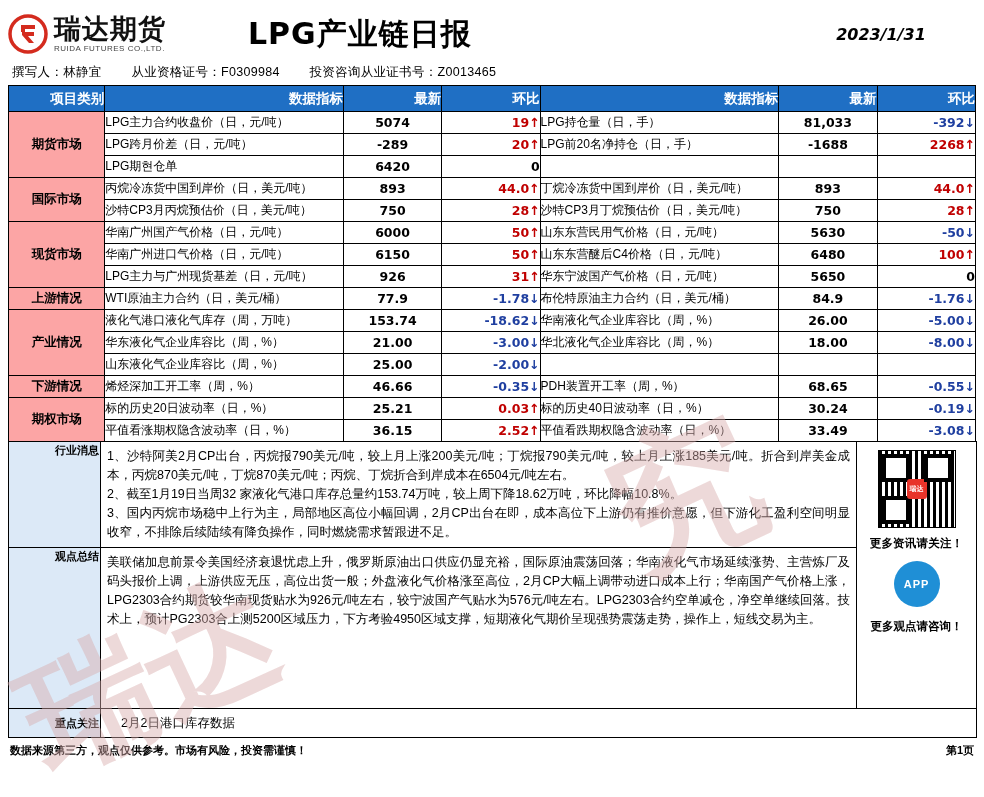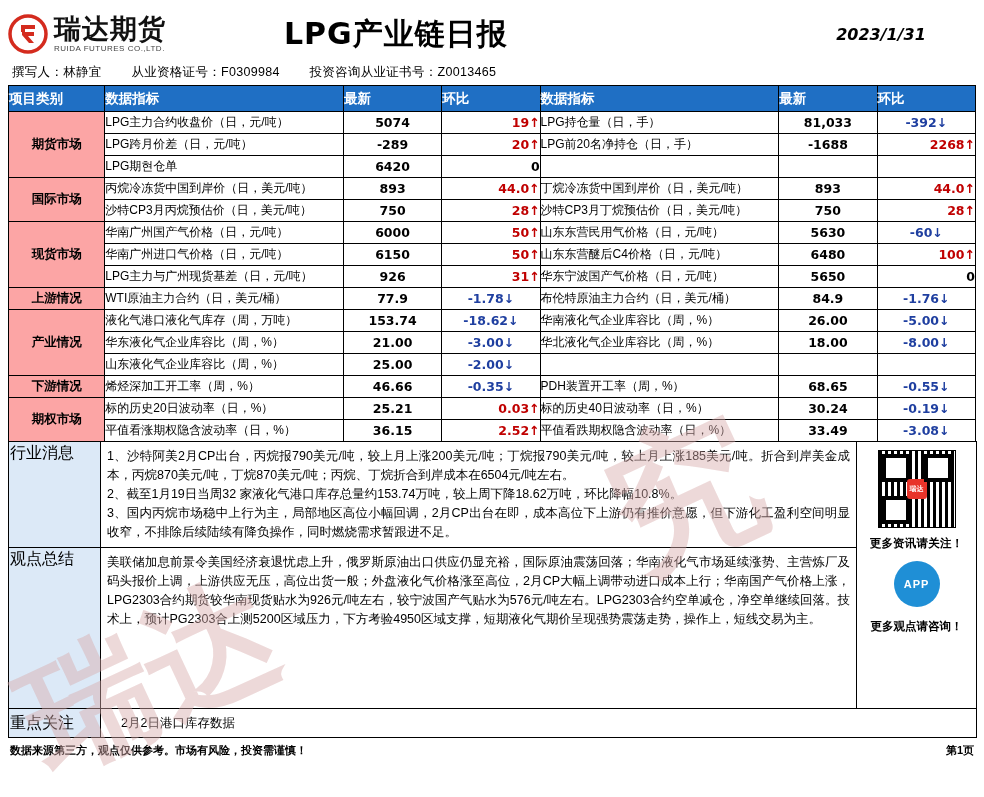--- a/index.html
+++ b/index.html
@@ -7,51 +7,51 @@
     width:984px;height:797px;
     background:#ffffff;
     font-family:"Liberation Sans","DejaVu Sans",sans-serif;
     font-size:12px;color:#000;
     overflow:hidden;
     position:relative;
   }
   .page{position:relative;width:984px;height:797px;box-sizing:border-box;padding:6px 8px 0 8px;}
 
   
-  .header{display:flex;align-items:center;height:56px;gap:36px;}
+  .header{display:flex;align-items:center;height:56px;}
   .logo{display:flex;align-items:center;width:240px;flex:0 0 240px;}
   .logo-mark{width:40px;height:40px;flex:0 0 40px;position:relative;margin-right:6px;}
   .logo-mark svg{display:block;}
   .logo-text{line-height:1;}
   .logo-cn{font-size:27px;font-weight:bold;color:#111;letter-spacing:1px;font-family:"DejaVu Sans",sans-serif;}
   .logo-en{font-size:8px;color:#444;letter-spacing:.5px;margin-top:3px;}
   .title{flex:1;text-align:left;font-size:30px;font-weight:bold;letter-spacing:1px;font-family:"DejaVu Sans",sans-serif;}
   .date{width:190px;flex:0 0 190px;text-align:center;font-size:16px;font-weight:bold;font-family:"DejaVu Sans",sans-serif;font-style:italic;}
 
   .byline{font-size:12.5px;font-weight:normal;margin:2px 0 4px 4px;letter-spacing:.3px;}
   .byline span{margin-right:26px;}
 
   
   table.main{border-collapse:collapse;width:968px;table-layout:fixed;}
   table.main td,table.main th{border:1px solid #000;padding:0;}
-  .thead td{background:#1f6fc4;color:#fff;font-weight:bold;font-size:13.5px;text-align:left;height:25px;}
+  .thead td{background:#1f6fc4;color:#fff;font-weight:bold;font-size:13.5px;text-align:right;height:25px;}
   .cat{background:#fca5a5;font-weight:bold;text-align:center;font-size:12.5px;}
   .ind{padding-left:4px;font-size:12px;white-space:nowrap;}
   .num{text-align:center;font-weight:bold;font-size:12.5px;font-family:"DejaVu Sans",sans-serif;}
   .chg{text-align:right;padding-right:4px;font-weight:bold;font-size:12.5px;font-family:"DejaVu Sans",sans-serif;}
   tr.drow td{height:21px;}
   .up{color:#c00000;}
-  .down{color:#1f3fa0;text-align:center;}
+  .down{color:#1f3fa0;}
   .flat{color:#000;}
   .thick-top td{border-top:2px solid #000;}
 
   
   .lowtbl{border-collapse:collapse;width:968px;table-layout:fixed;margin-top:-1px;}
   .lowtbl td{border:1px solid #000;vertical-align:top;}
-  .lowcat{background:#dce9f7;font-weight:normal;text-align:left;font-size:16px;vertical-align:middle;}
+  .lowcat{background:#dce9f7;font-weight:bold;text-align:right;font-size:11px;vertical-align:middle;}
   .body-text{padding:5px 6px 5px 6px;font-size:12.5px;line-height:1.52;text-align:justify;}
   .qr-cell{width:120px;text-align:center;vertical-align:top;padding-top:8px;}
   .qr{width:76px;height:76px;margin:0 auto;background:
       repeating-linear-gradient(90deg,#000 0 3px,#fff 3px 6px),
       repeating-linear-gradient(0deg,rgba(0,0,0,.55) 0 3px,rgba(255,255,255,.55) 3px 6px);
       position:relative;border:1px solid #000;}
   .qr:before,.qr:after{content:"";position:absolute;width:20px;height:20px;border:4px solid #000;background:#fff;}
   .qr:before{top:3px;left:3px;}
   .qr:after{top:3px;right:3px;}
   .qr .bl{position:absolute;bottom:3px;left:3px;width:20px;height:20px;border:4px solid #000;background:#fff;}
@@ -164,21 +164,21 @@
           <td class="num">750</td>
           <td class="chg up">28↑</td>
         </tr>
         <tr class="drow thick-top">
           <td class="cat" rowspan="3">现货市场</td>
           <td class="ind">华南广州国产气价格（日，元/吨）</td>
           <td class="num">6000</td>
           <td class="chg up">50↑</td>
           <td class="ind">山东东营民用气价格（日，元/吨）</td>
           <td class="num">5630</td>
-          <td class="chg down">-60↓</td>
+          <td class="chg down">-50↓</td>
         </tr>
         <tr class="drow">
           <td class="ind">华南广州进口气价格（日，元/吨）</td>
           <td class="num">6150</td>
           <td class="chg up">50↑</td>
           <td class="ind">山东东营醚后C4价格（日，元/吨）</td>
           <td class="num">6480</td>
           <td class="chg up">100↑</td>
         </tr>
         <tr class="drow">

